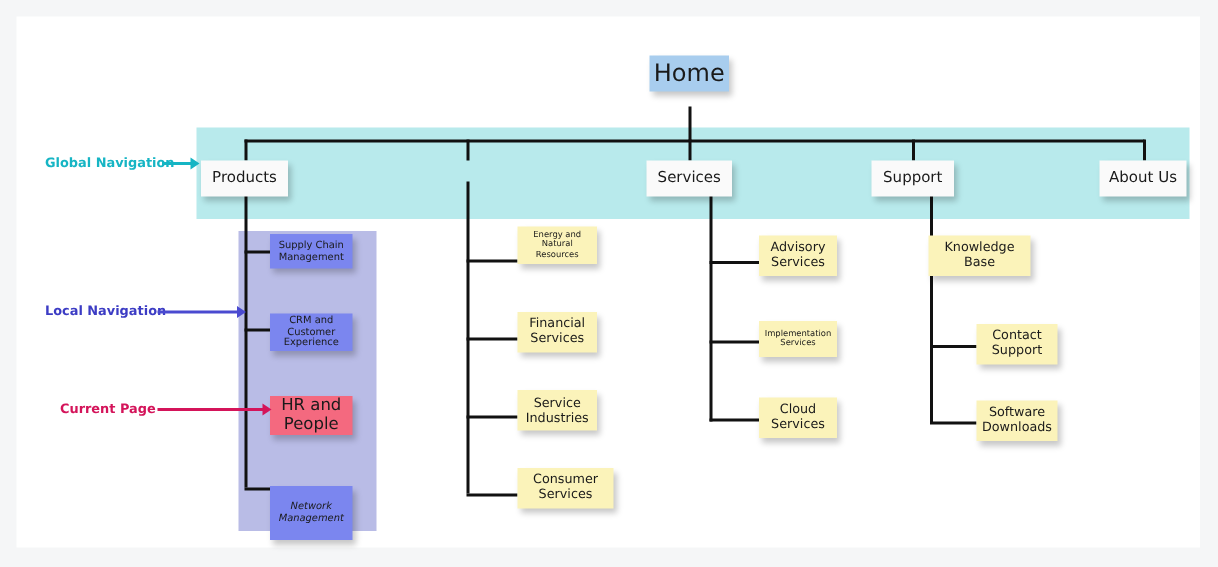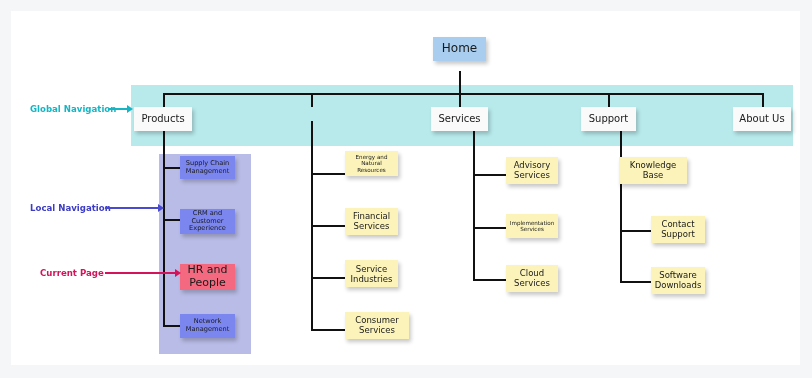--- a/index.html
+++ b/index.html
@@ -58,21 +58,21 @@
     align-items: center;
     justify-content: center;
     text-align: center;
     color: #1a1a1a;
     line-height: 1.15;
     box-shadow: 2px 3px 4px rgba(0,0,0,0.22);
     padding: 2px 3px;
   }
   .node-home {
     background: #a8cdee;
-    font-size: 12px;
+    font-size: 16px;
   }
   .node-nav {
     background: #fafafa;
     font-size: 10px;
   }
   .node-note {
     background: #fbf3ba;
     font-size: 8.5px;
   }
   .node-note.small { font-size: 5.6px; }
@@ -170,21 +170,21 @@
 
     <div class="node node-local" style="left:169px; top:145px; width:55px; height:23px;">
       <span>Supply Chain Management</span>
     </div>
     <div class="node node-local" style="left:169px; top:198px; width:55px; height:25px;">
       <span>CRM and Customer Experience</span>
     </div>
     <div class="node node-current" style="left:169px; top:253px; width:55px; height:26px;">
       <span>HR and People</span>
     </div>
-    <div class="node node-local" style="left:169px; top:303px; width:55px; height:24px;">
+    <div class="node node-local" style="left:169px; top:313px; width:55px; height:36px;font-style:italic;">
       <span>Network Management</span>
     </div>
 
     <div class="node node-note small" style="left:334px; top:140px; width:53px; height:25px;">
       <span>Energy and Natural Resources</span>
     </div>
     <div class="node node-note" style="left:334px; top:197px; width:53px; height:27px;">
       <span>Financial Services</span>
     </div>
     <div class="node node-note" style="left:334px; top:249px; width:53px; height:27px;align-items:flex-end;">

